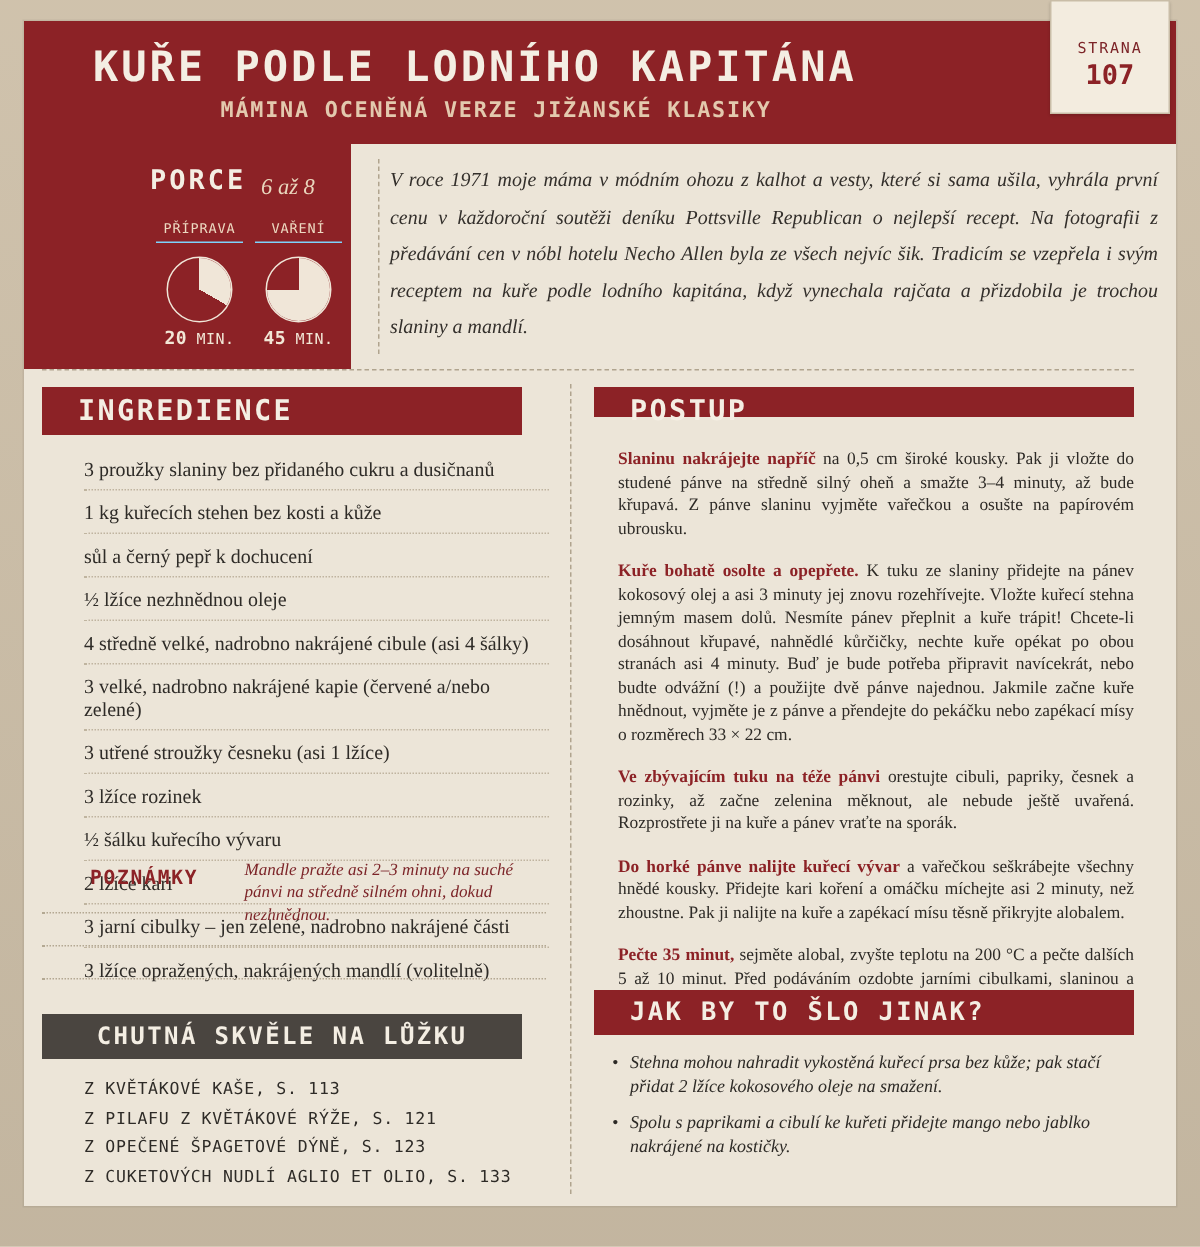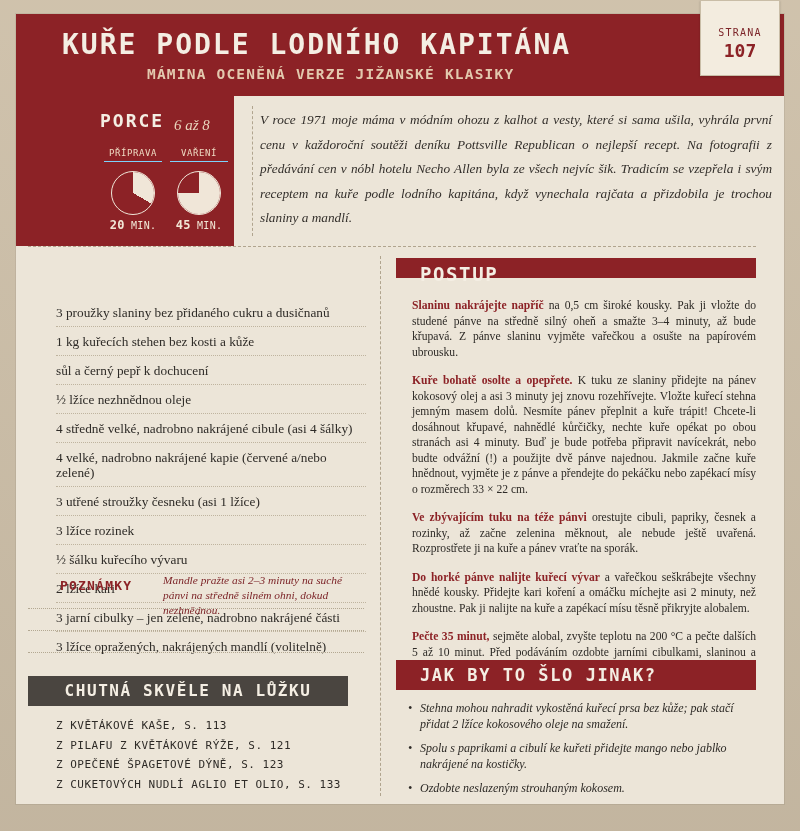--- a/index.html
+++ b/index.html
@@ -343,28 +343,29 @@
       </div>
     </div>
     <div class="intro">V roce 1971 moje máma v módním ohozu z kalhot a vesty, které si sama ušila, vyhrála první cenu v každoroční soutěži deníku Pottsville Republican o nejlepší recept. Na fotografii z předávání cen v nóbl hotelu Necho Allen byla ze všech nejvíc šik. Tradicím se vzepřela i svým receptem na kuře podle lodního kapitána, když vynechala rajčata a přizdobila je trochou slaniny a mandlí.</div>
     <div class="dash-v" style="left:236px; top:10px; height:130px;"></div>
   </div>
 
   <div class="dash-h" style="left:28px; top:246px; width:728px;"></div>
 
   <div class="dash-v" style="left:380px; top:256px; height:540px;"></div>
 
+  <div class="sec-head ingr-head">INGREDIENCE</div>
   <div class="ingr-list">
     <ul>
       <li>3 proužky slaniny bez přidaného cukru a dusičnanů</li>
       <li>1 kg kuřecích stehen bez kosti a kůže</li>
       <li>sůl a černý pepř k dochucení</li>
       <li>½ lžíce nezhnědnou oleje</li>
       <li>4 středně velké, nadrobno nakrájené cibule (asi 4 šálky)</li>
-      <li>4 velké, nadrobno nakrájené kapie (červené a/nebo zelené)</li>
+      <li>3 velké, nadrobno nakrájené kapie (červené a/nebo zelené)</li>
       <li>3 utřené stroužky česneku (asi 1 lžíce)</li>
       <li>3 lžíce rozinek</li>
       <li>½ šálku kuřecího vývaru</li>
       <li>2 lžíce kari</li>
       <li>3 jarní cibulky – jen zelené, nadrobno nakrájené části</li>
       <li style="border-bottom:none;">3 lžíce opražených, nakrájených mandlí (volitelně)</li>
     </ul>
   </div>
 
   <div class="pozn-label">POZNÁMKY</div>
@@ -390,16 +391,15 @@
     <p><b>Ve zbývajícím tuku na téže pánvi</b><span> orestujte cibuli, papriky, česnek a rozinky, až začne zelenina měknout, ale nebude ještě uvařená. Rozprostřete ji na kuře a pánev vraťte na sporák.</span></p>
     <p><b>Do horké pánve nalijte kuřecí vývar</b><span> a vařečkou seškrábejte všechny hnědé kousky. Přidejte kari koření a omáčku míchejte asi 2 minuty, než zhoustne. Pak ji nalijte na kuře a zapékací mísu těsně přikryjte alobalem.</span></p>
     <p><b>Pečte 35 minut,</b><span> sejměte alobal, zvyšte teplotu na 200 °C a pečte dalších 5 až 10 minut. Před podáváním ozdobte jarními cibulkami, slaninou a mandlemi.</span></p>
   </div>
 
   <div class="sec-head jinak-head">JAK BY TO ŠLO JINAK?</div>
   <div class="jinak-body">
     <ul>
       <li>Stehna mohou nahradit vykostěná kuřecí prsa bez kůže; pak stačí přidat 2 lžíce kokosového oleje na smažení.</li>
       <li>Spolu s paprikami a cibulí ke kuřeti přidejte mango nebo jablko nakrájené na kostičky.</li>
-      <li>Ozdobte neslazeným strouhaným kokosem.</li>
     </ul>
   </div>
 </div>
 
 </body></html>

